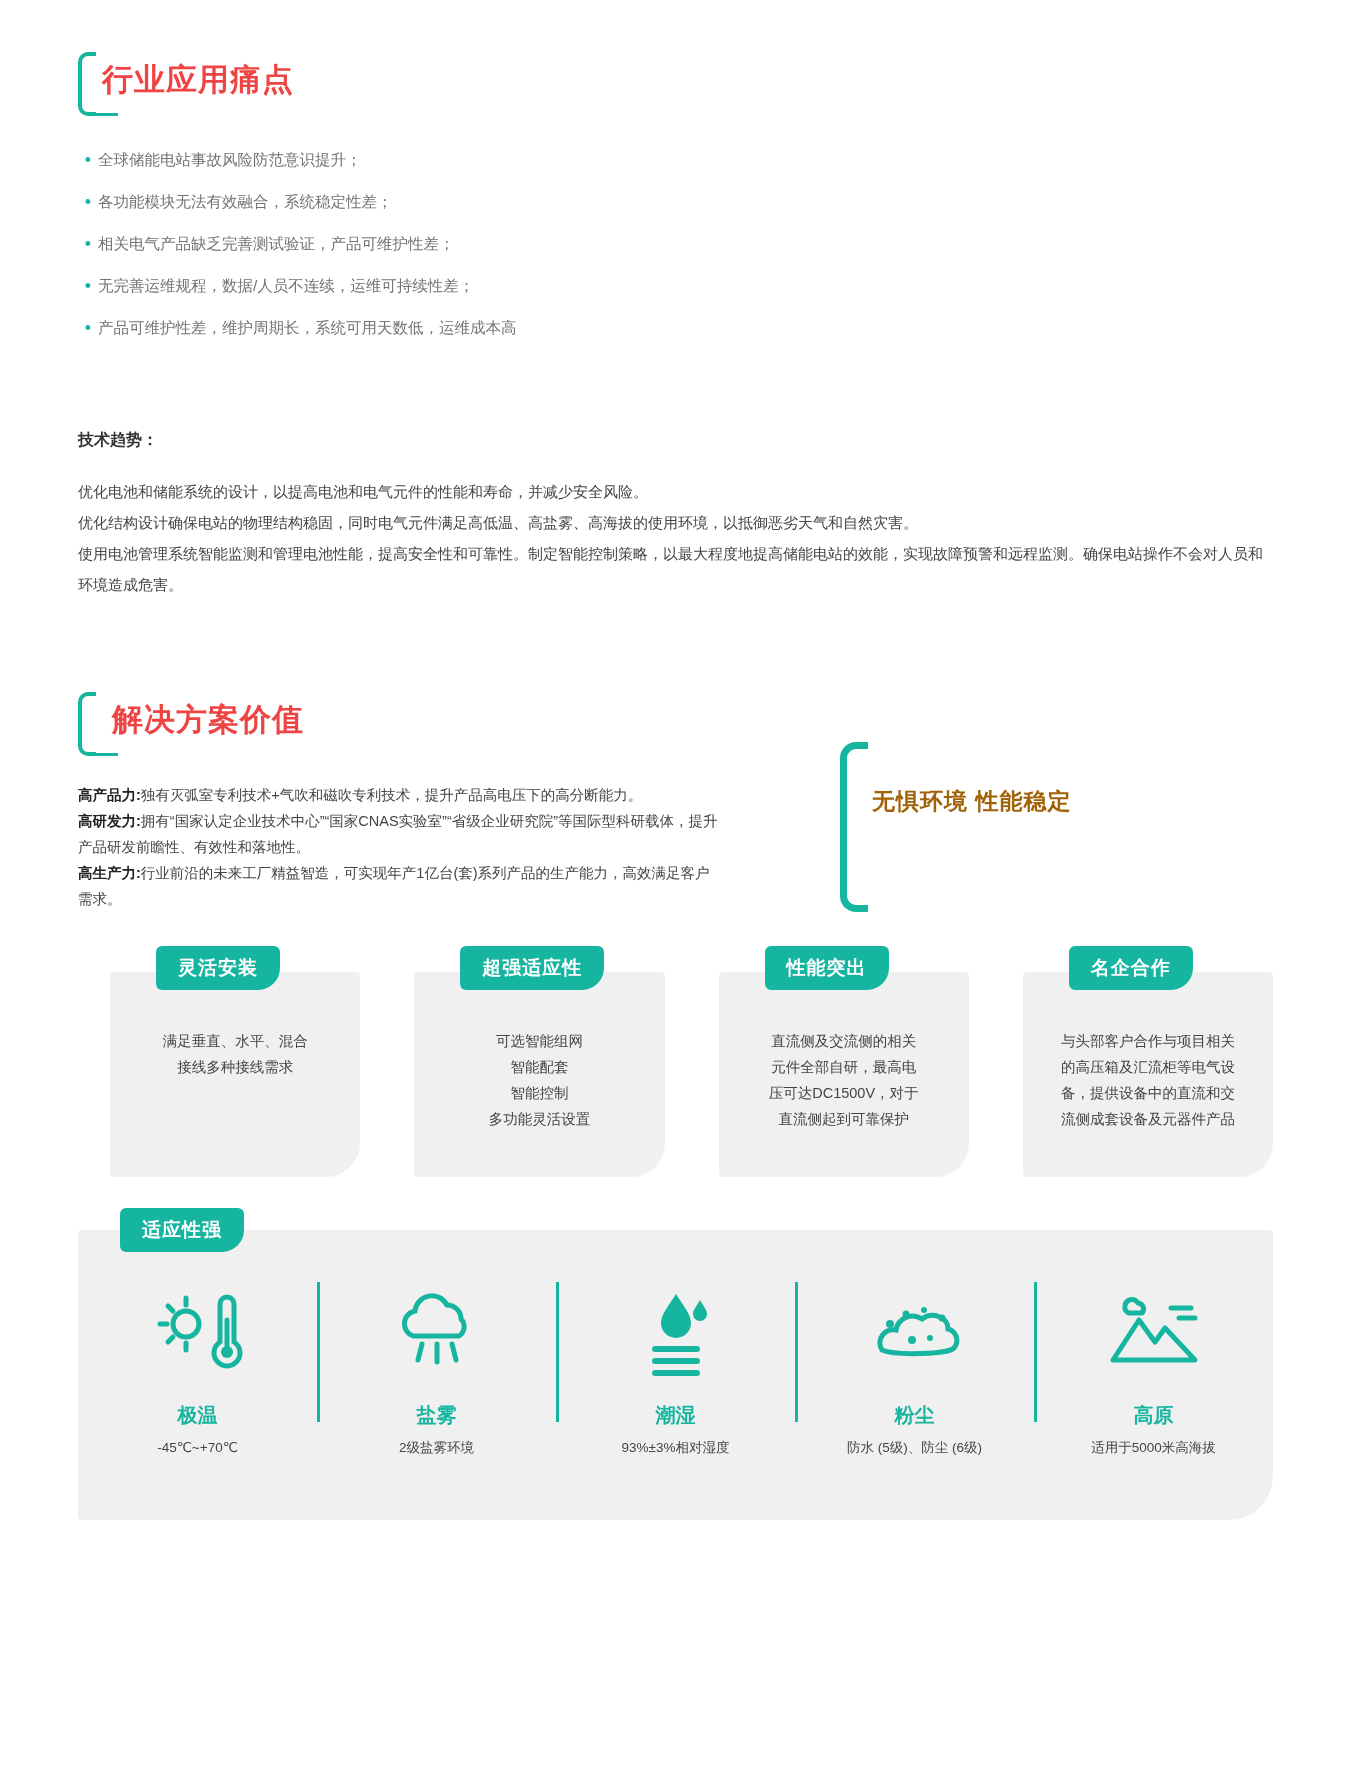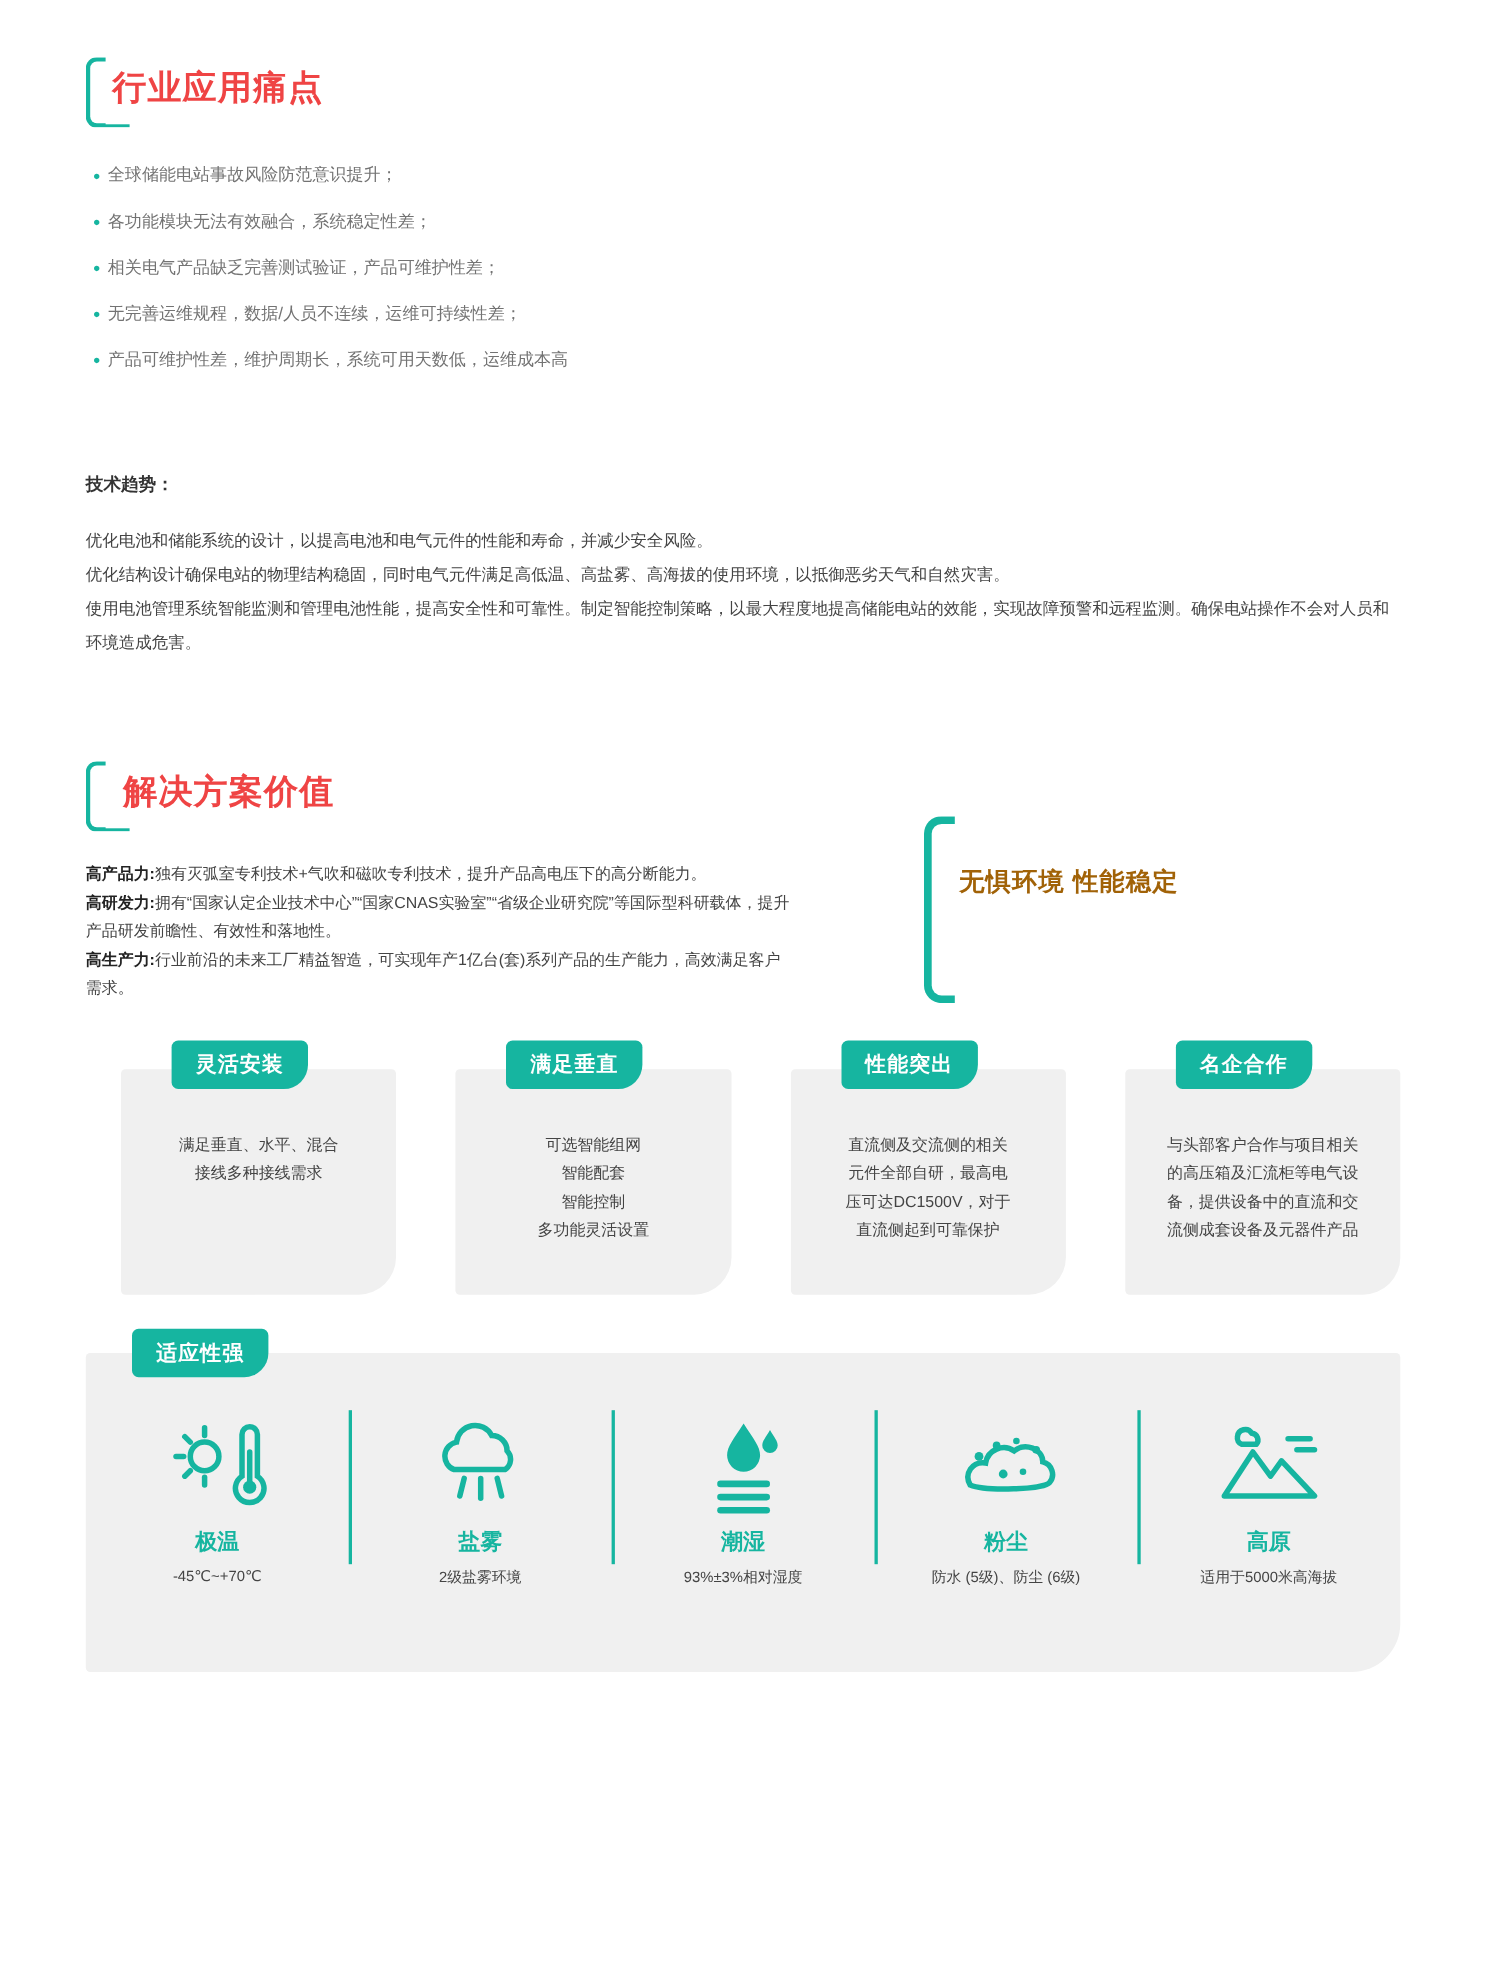--- a/index.html
+++ b/index.html
@@ -241,21 +241,21 @@
   .adapt-icon {
     height: 108px;
     display: flex;
     align-items: center;
     justify-content: center;
   }
   .adapt-name {
     font-size: 20px;
     font-weight: bold;
     color: #16b5a0;
-    margin-top: 4px;
+    margin-top: 18px;
   }
   .adapt-desc {
     font-size: 13.5px;
     color: #444;
     margin-top: 10px;
   }
 </style>
 </head>
 <body>
 
@@ -323,21 +323,21 @@
 
   <div class="card">
     <div class="card-tab">灵活安装</div>
     <div class="card-body">
       <div>满足垂直、水平、混合</div>
       <div>接线多种接线需求</div>
     </div>
   </div>
 
   <div class="card">
-    <div class="card-tab">满足垂直</div>
+    <div class="card-tab">超强适应性</div>
     <div class="card-body">
       <div>可选智能组网</div>
       <div>智能配套</div>
       <div>智能控制</div>
       <div>多功能灵活设置</div>
     </div>
   </div>
 
   <div class="card">
     <div class="card-tab">性能突出</div>

